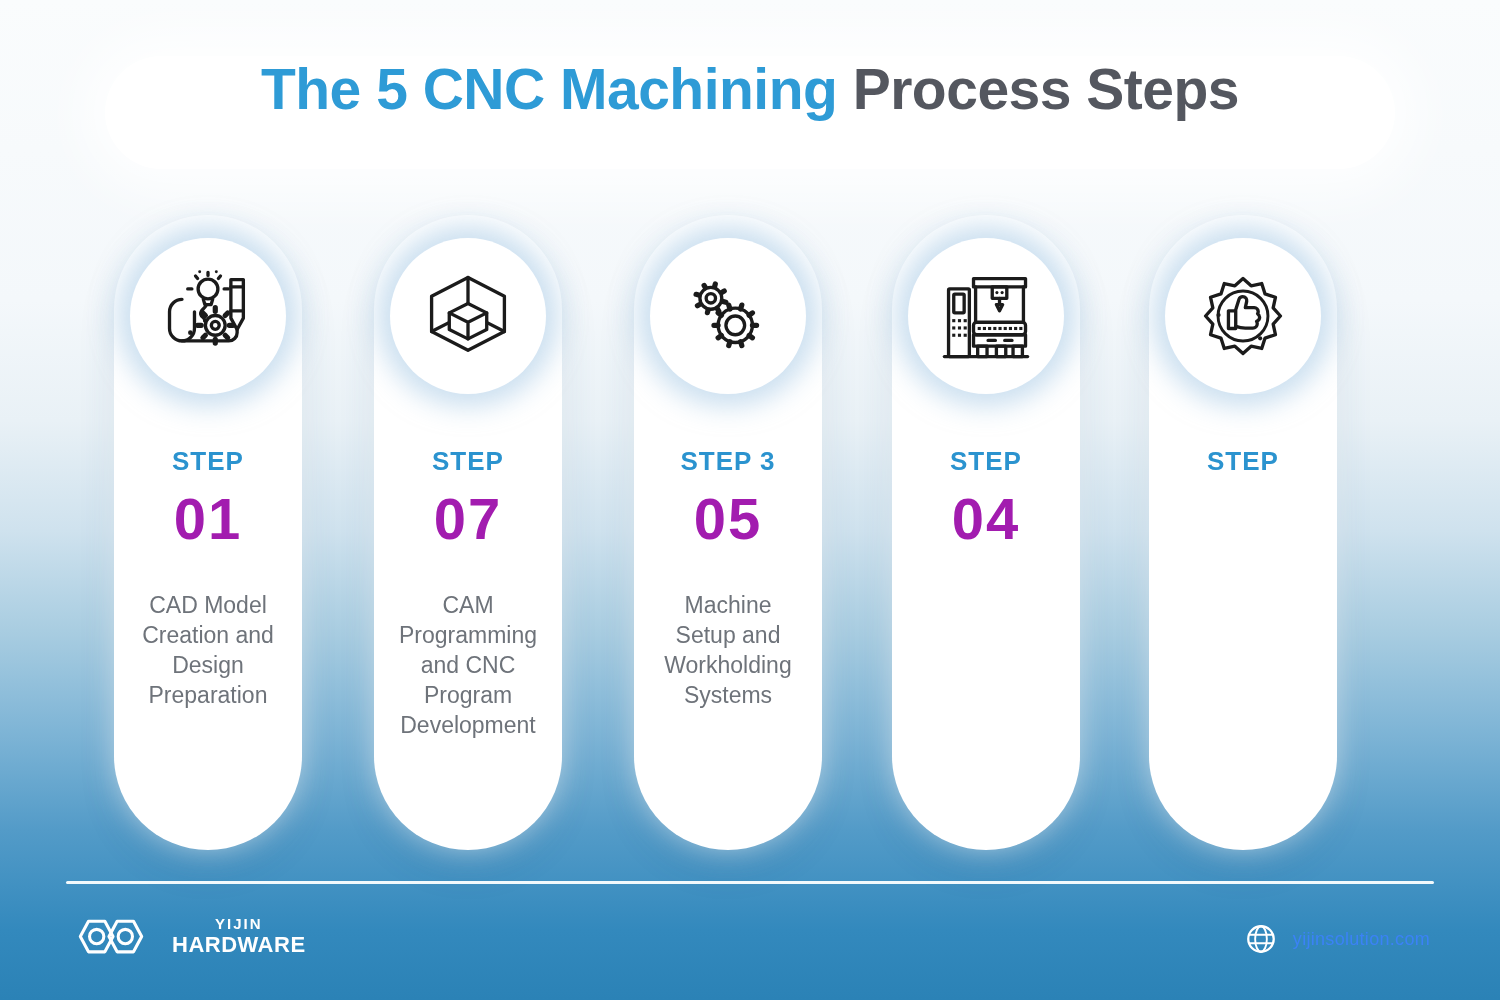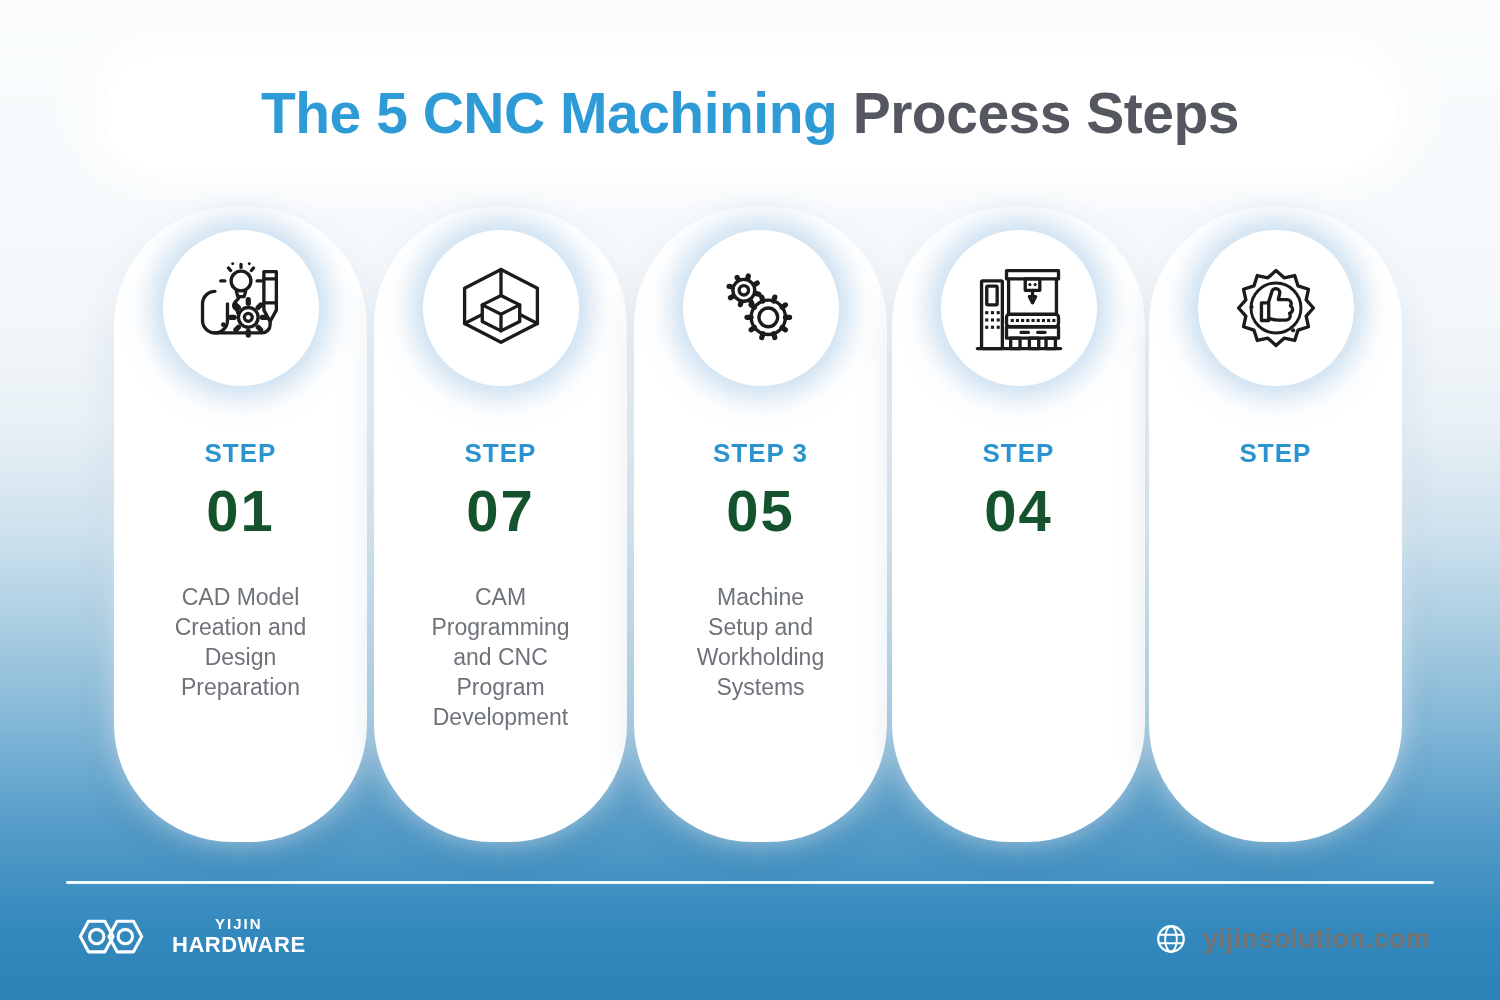--- a/index.html
+++ b/index.html
@@ -6,58 +6,58 @@
   body{
     width:1500px;height:1000px;position:relative;overflow:hidden;
     font-family:"Liberation Sans", sans-serif;
     background:linear-gradient(180deg,
       #fafcfd 0%, #f4f8fb 30%, #e9f1f6 42%, #cfe2ee 53%,
       #a9cde1 63%, #7fb5d6 73%, #539bc8 83%, #3389bd 93%, #2b82b6 100%);
   }
   .banner{
     position:absolute;left:105px;top:56px;width:1290px;height:113px;
     background:#ffffff;border-radius:57px;
-    display:flex;align-items:center;justify-content:center;
+    display:flex;align-items:flex-start;justify-content:center;
     box-shadow:0 0 55px 22px rgba(255,255,255,0.85);
   }
   .title{font-size:57px;font-weight:bold;letter-spacing:-0.5px;white-space:pre;}
   .title .hl{color:#2E9BD6;}
   .title .rest{color:#54575F;}
 
   .card{
-    position:absolute;top:207px;width:253px;height:635px;background:#ffffff;
+    position:absolute;top:215px;width:188px;height:635px;background:#ffffff;
     border-radius:118px;text-align:center;
     box-shadow:0 0 30px rgba(255,255,255,0.55), 0 18px 35px rgba(25,85,135,0.16);
   }
   .c1{left:114px}.c2{left:374px}.c3{left:634px}.c4{left:892px}.c5{left:1149px}
 
   .icon-circle{
     width:152px;height:152px;border-radius:50%;background:#ffffff;
     margin:25px auto 0;display:flex;align-items:center;justify-content:center;
     box-shadow:0 0 0 2px #ffffff, 0 0 26px 15px rgba(163,199,227,0.55);
   }
   .icon{width:104px;height:104px;}
   .ink{fill:none;stroke:#1b1b1b;stroke-width:3.2;stroke-linecap:round;stroke-linejoin:round;}
   .ink-thick{fill:none;stroke:#1b1b1b;stroke-width:5;stroke-linecap:round;}
   .ink-fill{fill:#1b1b1b;stroke:none;}
   .ink-mask{fill:#ffffff;stroke:#1b1b1b;stroke-width:3.2;stroke-linejoin:round;}
 
   .step-label{margin-top:54px;font-size:26px;font-weight:bold;color:#2B93CF;letter-spacing:1px;}
-  .step-num{margin-top:8px;font-size:58px;font-weight:bold;color:#14532d;letter-spacing:2px;}
+  .step-num{margin-top:8px;font-size:58px;font-weight:bold;color:#a21caf;letter-spacing:2px;}
   .desc{margin-top:38px;font-size:23px;line-height:30px;color:#6E737A;white-space:pre-line;}
 
   .rule{position:absolute;left:66px;top:881px;width:1368px;height:3px;background:#f2f9fc;border-radius:2px;}
 
   .logo{position:absolute;left:78px;top:914px;display:flex;align-items:center;gap:28px;}
   .logo-text{display:flex;flex-direction:column;align-items:center;color:#ffffff;line-height:1.15;}
   .logo-line1{font-size:15px;font-weight:bold;letter-spacing:2px;}
   .logo-line2{font-size:22px;font-weight:bold;letter-spacing:0.5px;text-align:center;}
 
   .site{position:absolute;right:70px;top:922px;display:flex;align-items:center;gap:15px;}
-  .site-text{font-size:27px;font-weight:bold;color:#737373;letter-spacing:0.3px;}
+  .site-text{font-size:18px;font-weight:normal;color:#3b82f6;letter-spacing:0.3px;}
 </style>
 </head>
 <body>
 
 <div class="banner">
   <div class="title"><span class="hl">The 5 CNC Machining </span><span class="rest">Process Steps</span></div>
 </div>
 
 <div class="card c1">
   <div class="icon-circle">

